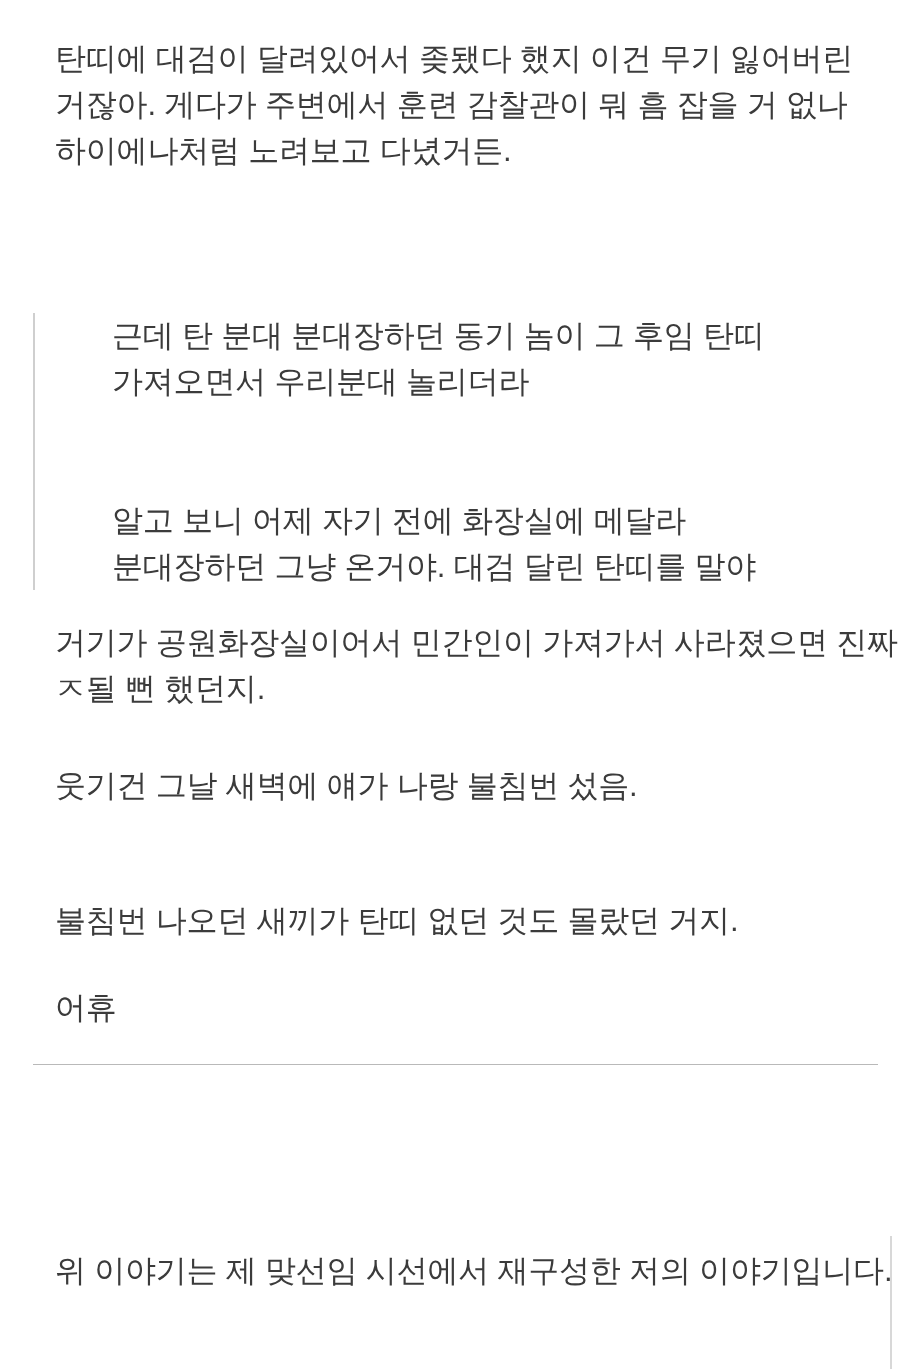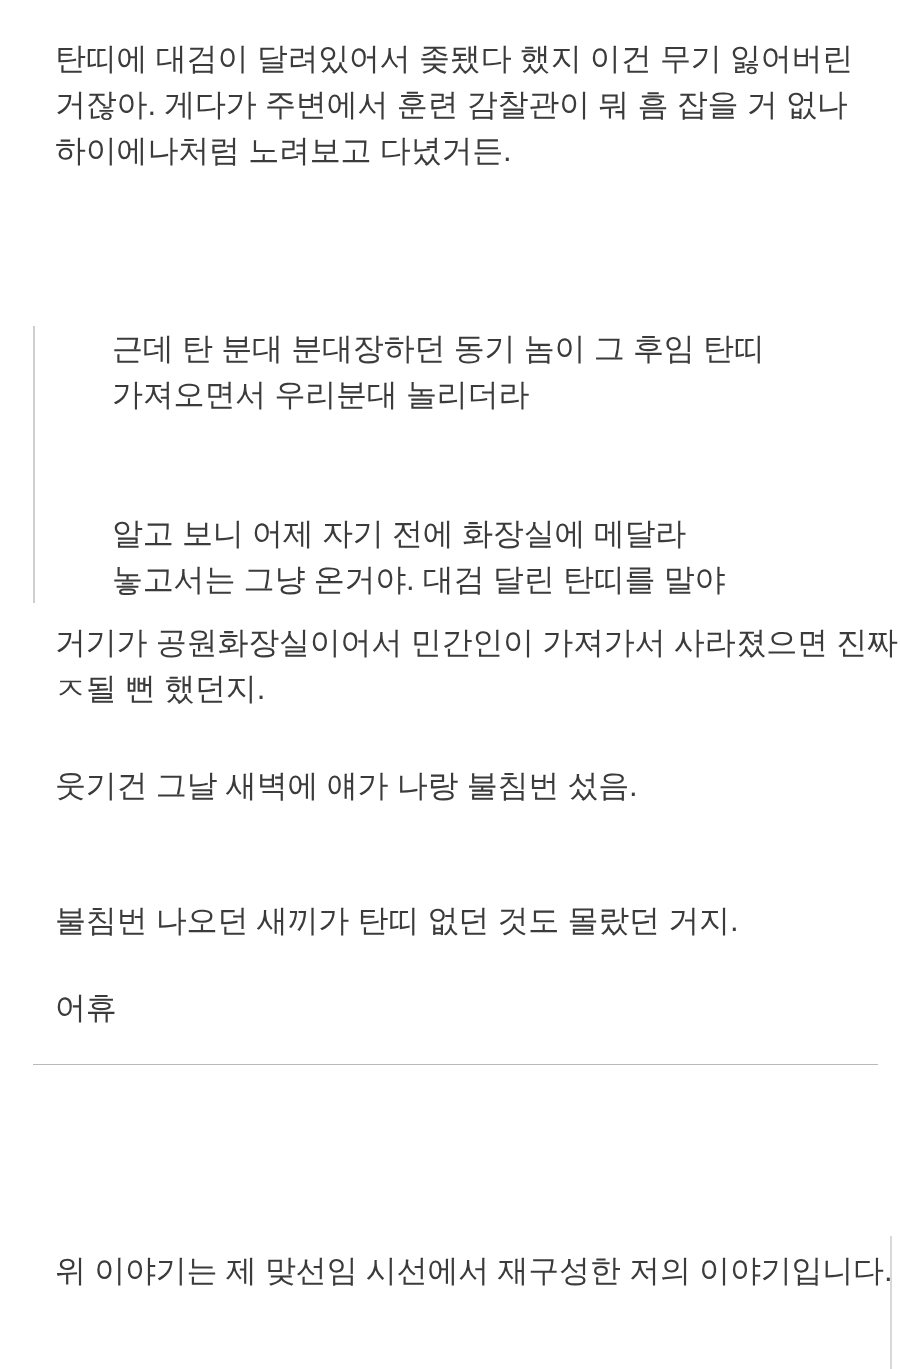--- a/index.html
+++ b/index.html
@@ -52,21 +52,21 @@
   }
 
   
   .quoted {
     border-left: 2px solid #cfcfcf;
     margin-left: 33px;
     padding-left: 22px;
   }
 
   .p1    { position: absolute; top: 36px;   left: 0; width: 845px; }
-  .qwrap { position: absolute; top: 246px;  left: 0; width: 866px; }
+  .qwrap { position: absolute; top: 233px;  left: 0; width: 866px; }
   .q1    { margin-top: 80px; }
   .q2    { margin-top: 93px; }
   .p3    { position: absolute; top: 620px;  left: 0; width: 845px; }
   .p4    { position: absolute; top: 763px;  left: 0; width: 845px; }
   .p5    { position: absolute; top: 898px;  left: 0; width: 845px; }
   .p6    { position: absolute; top: 985px;  left: 0; width: 845px; }
 
   .divider {
     position: absolute;
     left: 33px;
@@ -94,21 +94,21 @@
 
   <div class="left-edge"></div>
 
   <div class="content">
 
     <div class="para p1">탄띠에 대검이 달려있어서 좆됐다 했지 이건 무기 잃어버린 거잖아. 게다가 주변에서 훈련 감찰관이 뭐 흠 잡을 거 없나 하이에나처럼 노려보고 다녔거든.</div>
 
     <div class="qwrap">
       <div class="quoted">
         <div class="para q1">근데 탄 분대 분대장하던 동기 놈이 그 후임 탄띠 가져오면서 우리분대 놀리더라</div>
-        <div class="para q2">알고 보니 어제 자기 전에 화장실에 메달라 놓고서는 그냥 온거야. 대검 달린 탄띠를 말야</div>
+        <div class="para q2">알고 보니 어제 자기 전에 화장실에 메달라 분대장하던 그냥 온거야. 대검 달린 탄띠를 말야</div>
       </div>
     </div>
 
     <div class="para p3">거기가 공원화장실이어서 민간인이 가져가서 사라졌으면 진짜 ㅈ될 뻔 했던지.</div>
 
     <div class="para p4">웃기건 그날 새벽에 얘가 나랑 불침번 섰음.</div>
 
     <div class="para p5">불침번 나오던 새끼가 탄띠 없던 것도 몰랐던 거지.</div>
 
     <div class="para p6">어휴</div>

